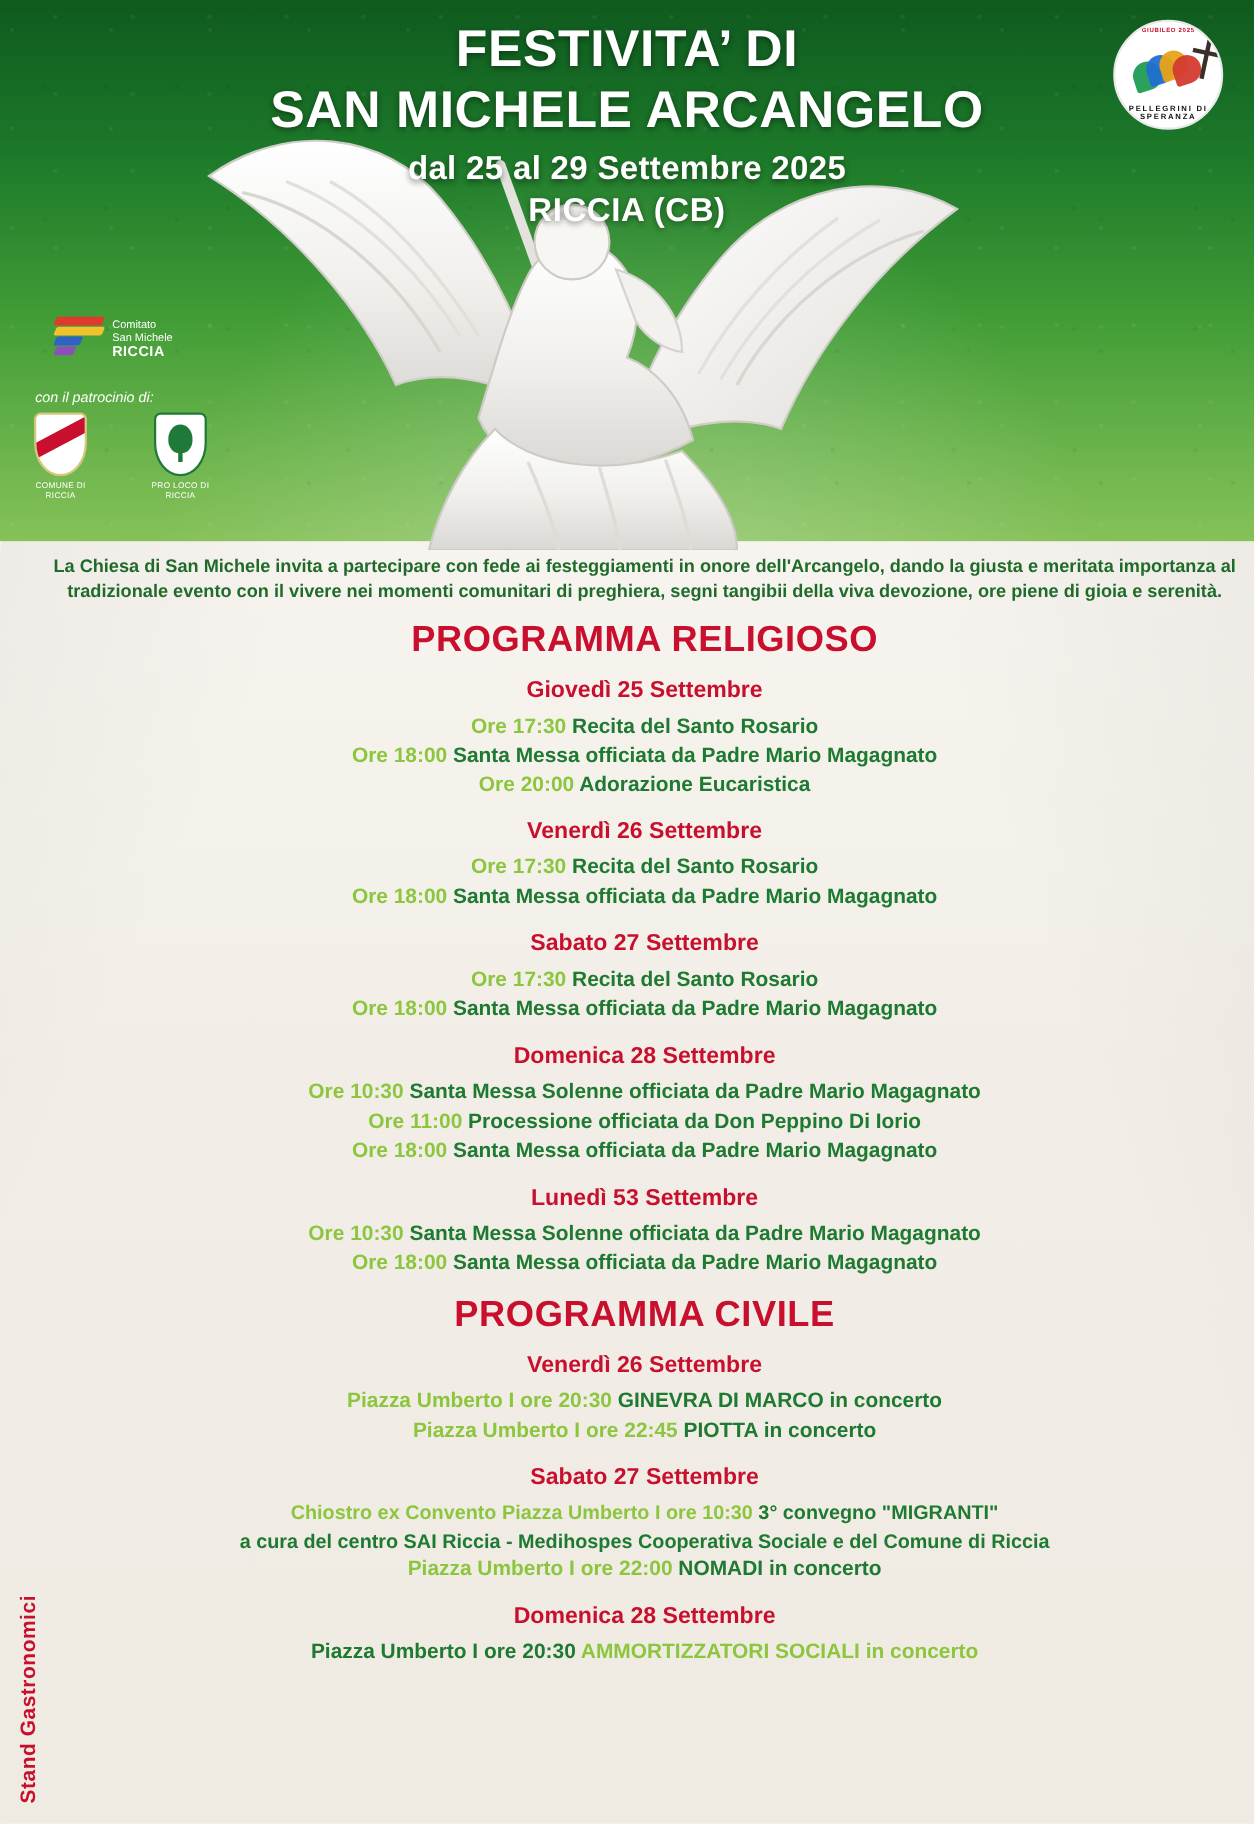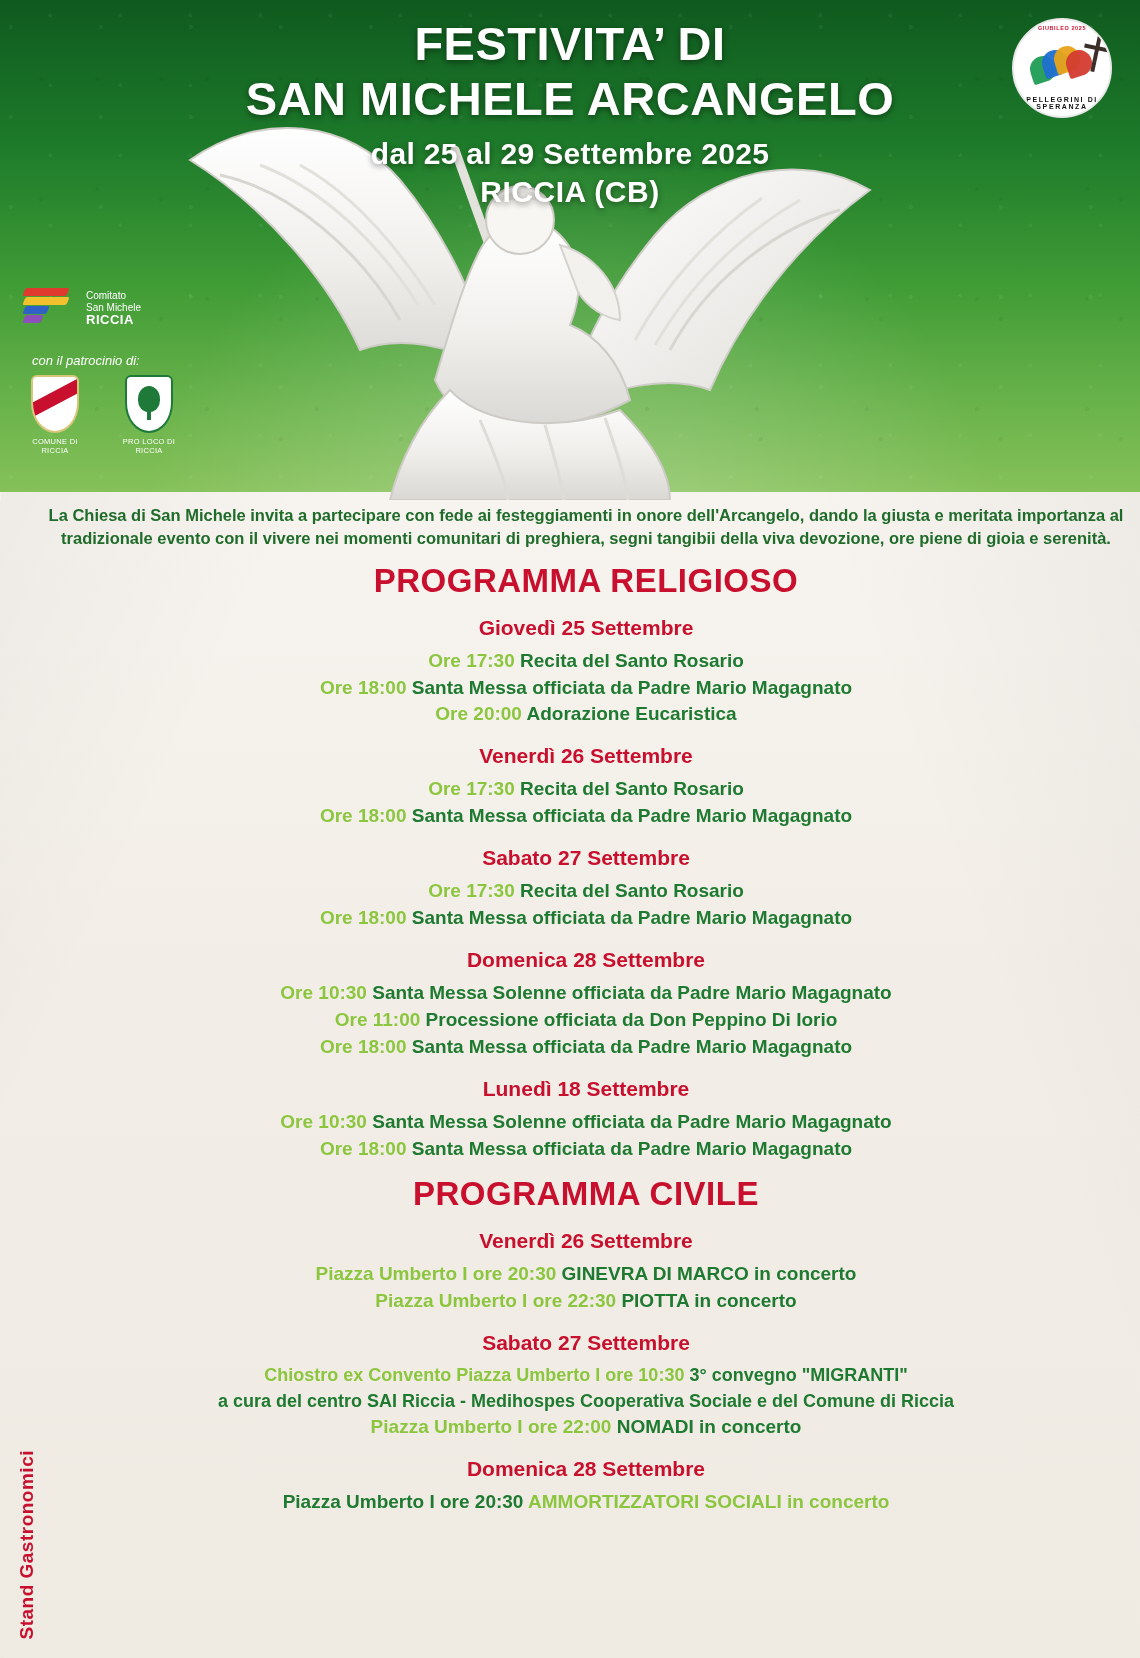--- a/index.html
+++ b/index.html
@@ -159,26 +159,26 @@
     top: 70px;
     width: 760px;
     height: 430px;
     z-index: 4;
   }
   .angel-wrap svg { display: block; }
 
   
   .comitato {
     position: absolute;
-    left: 24px;
+    left: 50px;
     top: 288px;
     z-index: 7;
     display: flex;
     align-items: flex-start;
-    gap: 18px;
+    gap: 8px;
   }
   .comitato-mark {
     width: 44px;
     height: 42px;
     position: relative;
   }
   .cm-stripe {
     position: absolute;
     left: 0;
     width: 44px;
@@ -206,21 +206,21 @@
     font-size: 13px;
     font-style: italic;
     z-index: 7;
   }
   .crests {
     position: absolute;
     left: 20px;
     top: 375px;
     z-index: 7;
     display: flex;
-    gap: 24px;
+    gap: 39px;
   }
   .crest {
     width: 70px;
     text-align: center;
   }
   .crest-shield {
     width: 48px;
     height: 58px;
     margin: 0 auto;
     position: relative;
@@ -506,41 +506,41 @@
       </div>
       <div class="entry">
         <span class="time">Ore 11:00</span>
         <span class="act">Processione officiata da Don Peppino Di Iorio</span>
       </div>
       <div class="entry">
         <span class="time">Ore 18:00</span>
         <span class="act">Santa Messa officiata da Padre Mario Magagnato</span>
       </div>
 
-      <div class="day">Lunedì 18 Settembre</div>
+      <div class="day">Lunedì 53 Settembre</div>
       <div class="entry">
         <span class="time">Ore 10:30</span>
         <span class="act">Santa Messa Solenne officiata da Padre Mario Magagnato</span>
       </div>
       <div class="entry">
         <span class="time">Ore 18:00</span>
         <span class="act">Santa Messa officiata da Padre Mario Magagnato</span>
       </div>
     </div>
 
     <div class="section-title">PROGRAMMA CIVILE</div>
     <div class="civ-list">
 
       <div class="day">Venerdì 26 Settembre</div>
       <div class="entry">
         <span class="place">Piazza Umberto I ore 20:30</span>
         <span class="act">GINEVRA DI MARCO in concerto</span>
       </div>
       <div class="entry">
-        <span class="place">Piazza Umberto I ore 22:30</span>
+        <span class="place">Piazza Umberto I ore 22:45</span>
         <span class="act">PIOTTA in concerto</span>
       </div>
 
       <div class="day">Sabato 27 Settembre</div>
       <div class="entry small">
         <span class="place">Chiostro ex Convento Piazza Umberto I ore 10:30</span>
         <span class="act">3° convegno "MIGRANTI"</span>
       </div>
       <div class="entry small">
         <span class="act">a cura del centro SAI Riccia - Medihospes Cooperativa Sociale e del Comune di Riccia</span>

